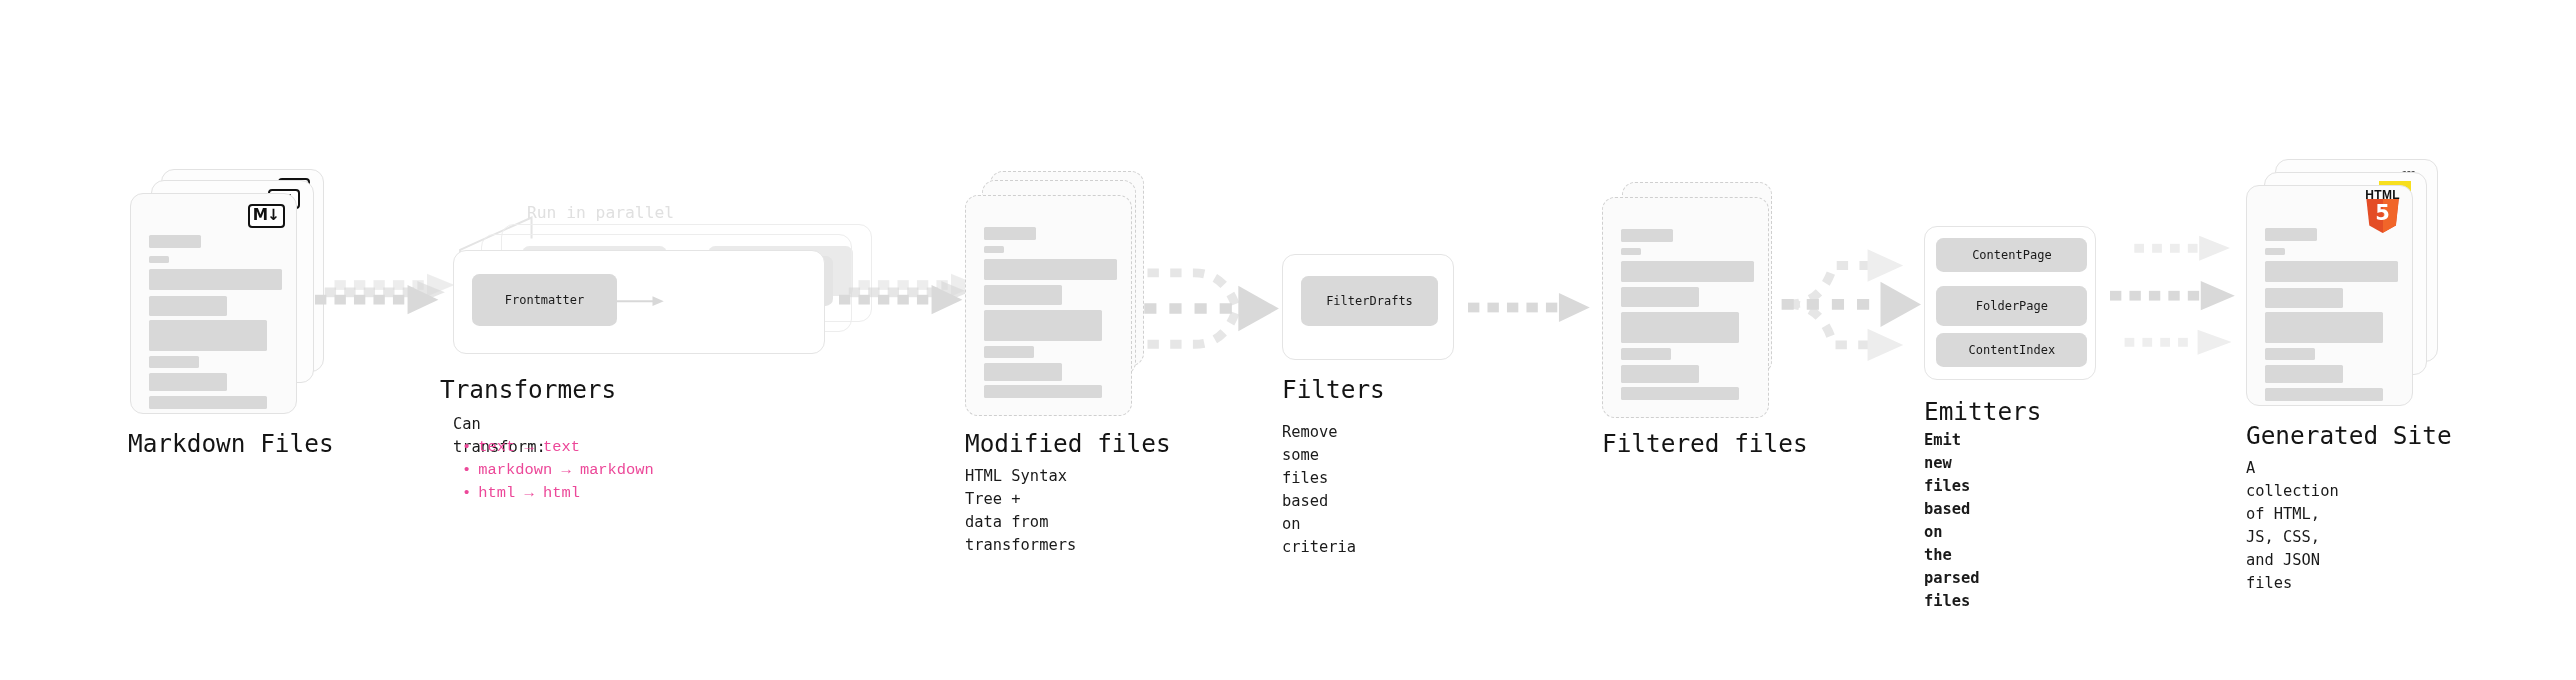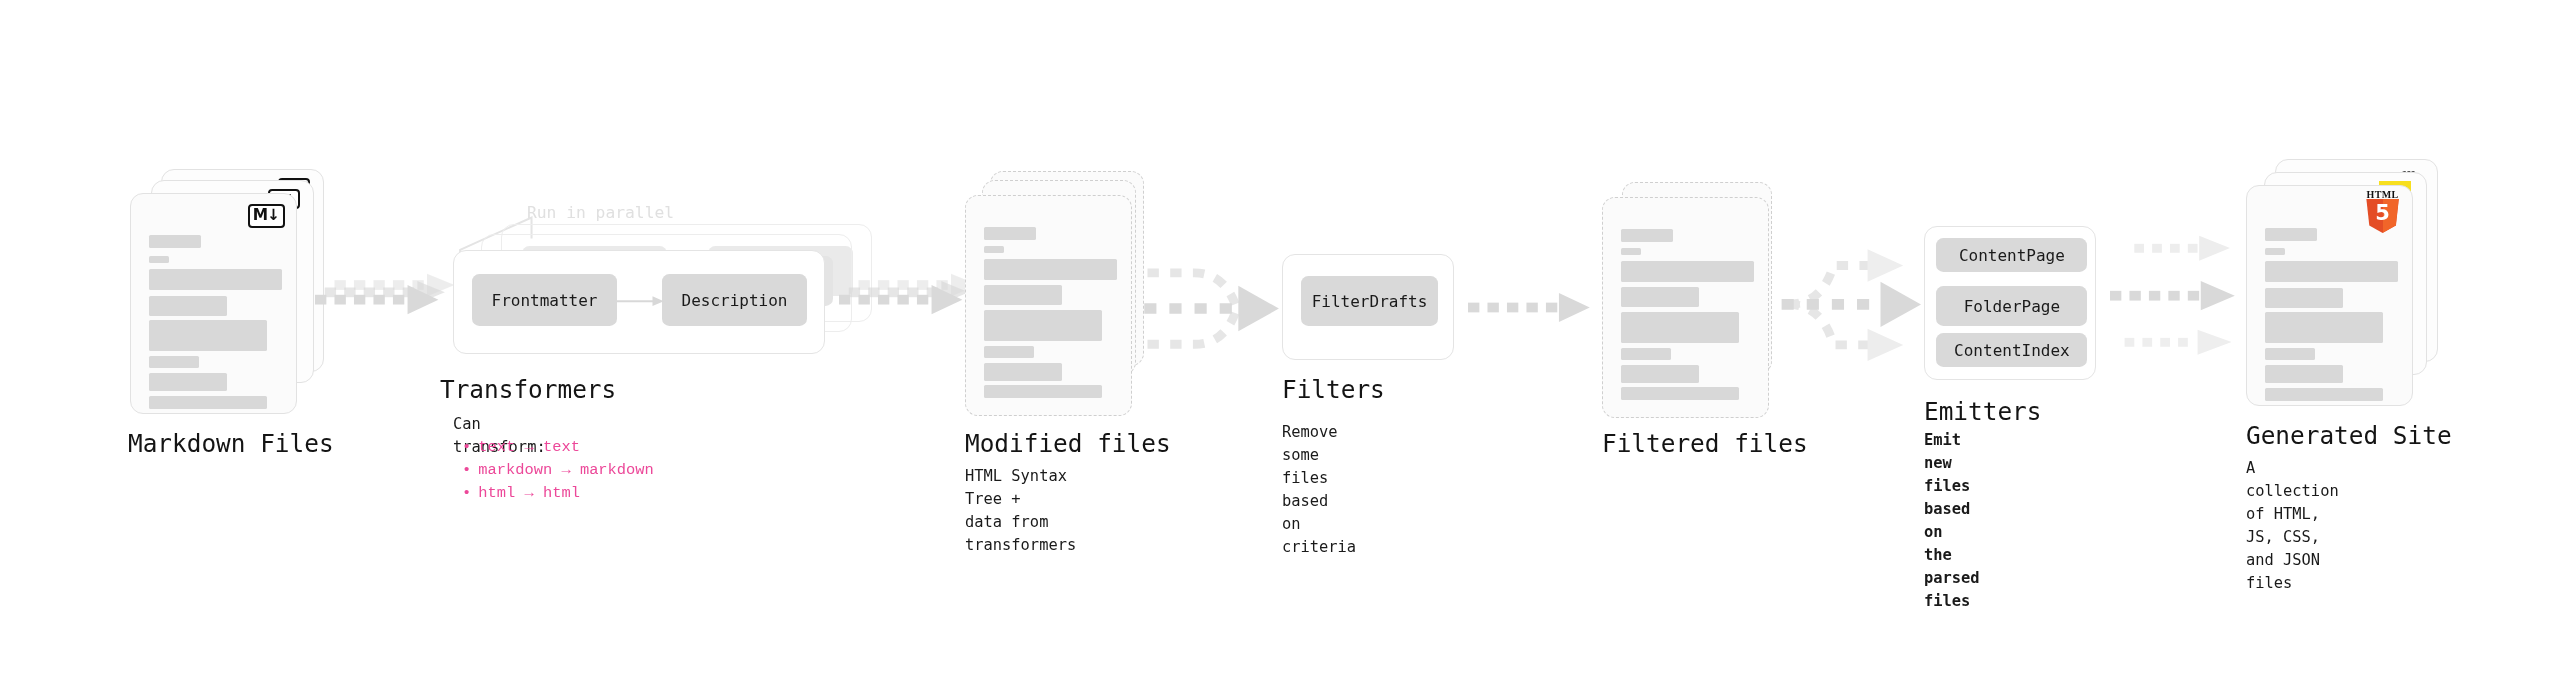--- a/index.html
+++ b/index.html
@@ -48,22 +48,22 @@
     letter-spacing: -0.8px; line-height: 1;
   }
   .md-badge.small { width: 32.5px; height: 19.5px; border-width: 2.4px; font-size: 12.2px; }
 
   .html5-badge {
     position: absolute;
     width: 36px; height: 42px;
     display: flex; flex-direction: column; align-items: center;
   }
   .html5-word {
-    font-family: Liberation Serif, serif;
-    font-size: 10px; font-weight: bold; color: #111;
+    font-family: Liberation Sans, sans-serif;
+    font-size: 12px; font-weight: bold; color: #111;
     letter-spacing: 0.4px; line-height: 8.1px;
   }
   .html5-shield {
     width: 32.5px; height: 36px;
     background: #e44d26;
     clip-path: polygon(0% 0%, 100% 0%, 91% 78%, 50% 100%, 9% 78%);
     position: relative;
   }
   .html5-shield::before {
     content: ""; position: absolute; top: 0; right: 0;
@@ -102,21 +102,21 @@
     background: #ffffff;
   }
   .procbox.ghost { border-color: #ededed; background: transparent; }
 
   .chip {
     position: absolute;
     background: #d9d9d9;
     border-radius: 7.3px;
     display: flex; align-items: center; justify-content: center;
     font-family: "DejaVu Sans Mono", "Liberation Mono", monospace;
-    font-size: 16px; color: #1a1a1a;
+    font-size: 12px; color: #1a1a1a;
     white-space: nowrap;
   }
   .chip.ghost { background: #eaeaea; color: transparent; }
   .chip.ghost2 { background: #e4e4e4; color: transparent; }
 
   
   .title {
     position: absolute;
     font-family: "DejaVu Sans Mono", "Liberation Mono", monospace;
     font-size: 24.4px; color: #141414; white-space: nowrap;
@@ -222,21 +222,20 @@
       <div class="chip ghost2" style="left:19.5px;top:21px;width:145px;height:50px;"></div>
       <div class="chip ghost2" style="left:206px;top:21px;width:145px;height:50px;"></div>
       <svg class="abs" width="49" height="16.3" style="left:164px;top:41px;" viewBox="0 0 60 20">
         <line x1="0" y1="10" x2="44" y2="10" stroke="#e8e8e8" stroke-width="2.5"></line>
         <polygon points="42,4 56,10 42,16" fill="#e8e8e8"></polygon>
       </svg>
     </div>
 
     <div class="procbox" style="left:453px;top:250px;width:372px;height:104px;">
       <div class="chip" style="left:18px;top:23px;width:145px;height:52px;">Frontmatter</div>
-      <div class="chip" style="left:208px;top:23px;width:145px;height:52px;">Description</div>
       <svg class="abs" width="50" height="16.3" style="left:163px;top:42px;" viewBox="0 0 62 20">
         <line x1="0" y1="10" x2="46" y2="10" stroke="#d8d8d8" stroke-width="2.5"></line>
         <polygon points="44,4 58,10 44,16" fill="#d8d8d8"></polygon>
       </svg>
     </div>
 
     <div class="title" style="left:440px;top:375px;">Transformers</div>
 
     <div class="subtitle" style="left:453px;top:413px;">Can transform:</div>
 

